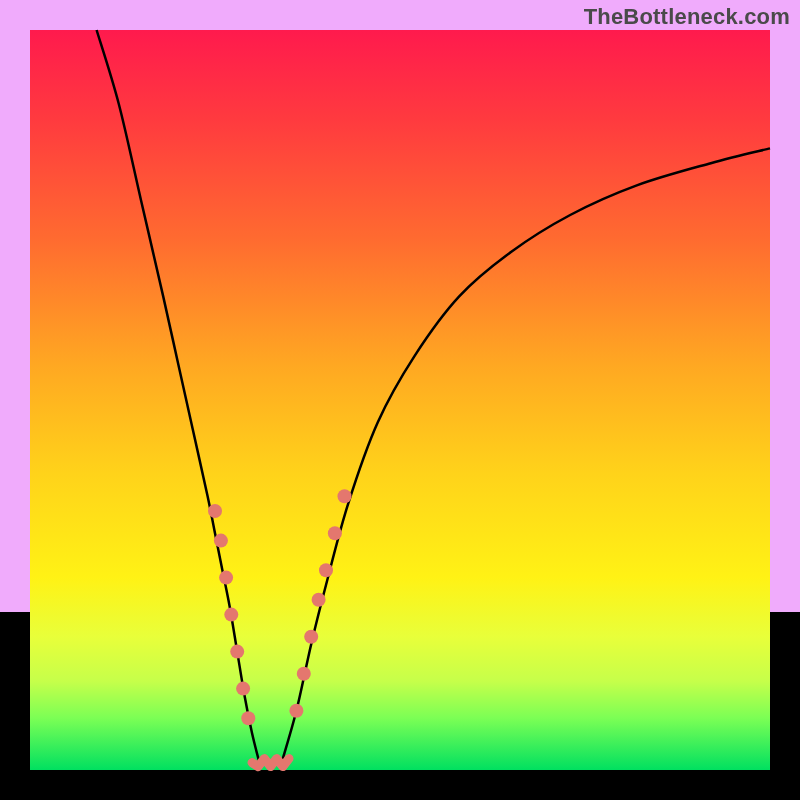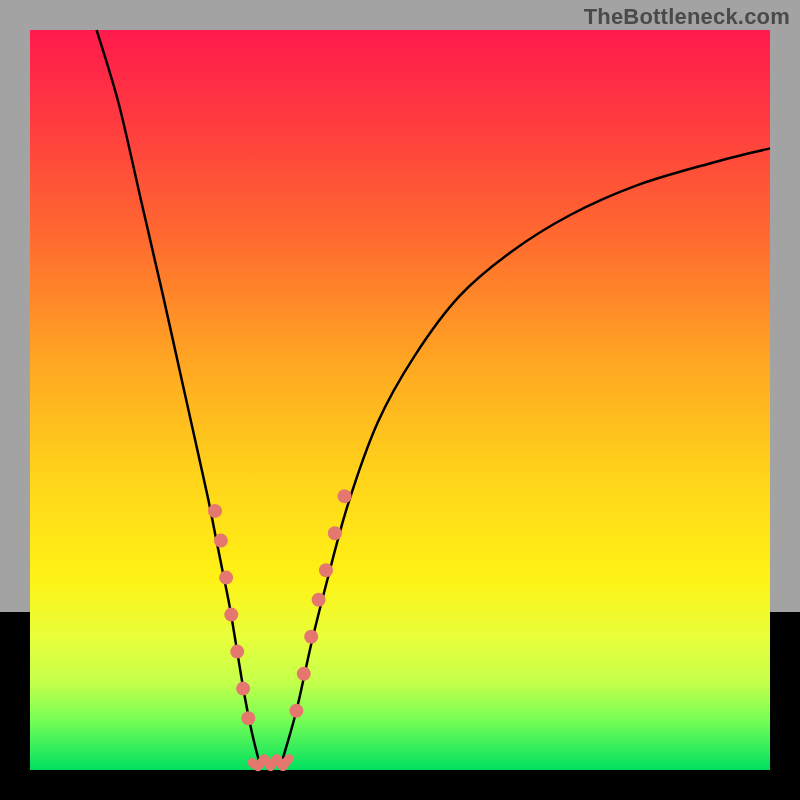--- a/index.html
+++ b/index.html
@@ -7,21 +7,21 @@
     padding: 0;
     width: 800px;
     height: 800px;
     background: #000;
     font-family: Arial, Helvetica, sans-serif;
   }
   .canvas {
     position: relative;
     width: 800px;
     height: 612px;
-    background: #a3a3a3;
+    background: #f0abfc;
   }
   .plot-area {
     position: absolute;
     left: 30px;
     top: 30px;
     width: 740px;
     height: 740px;
     
     background: linear-gradient(to bottom,
       #ff1a4d 0%,

